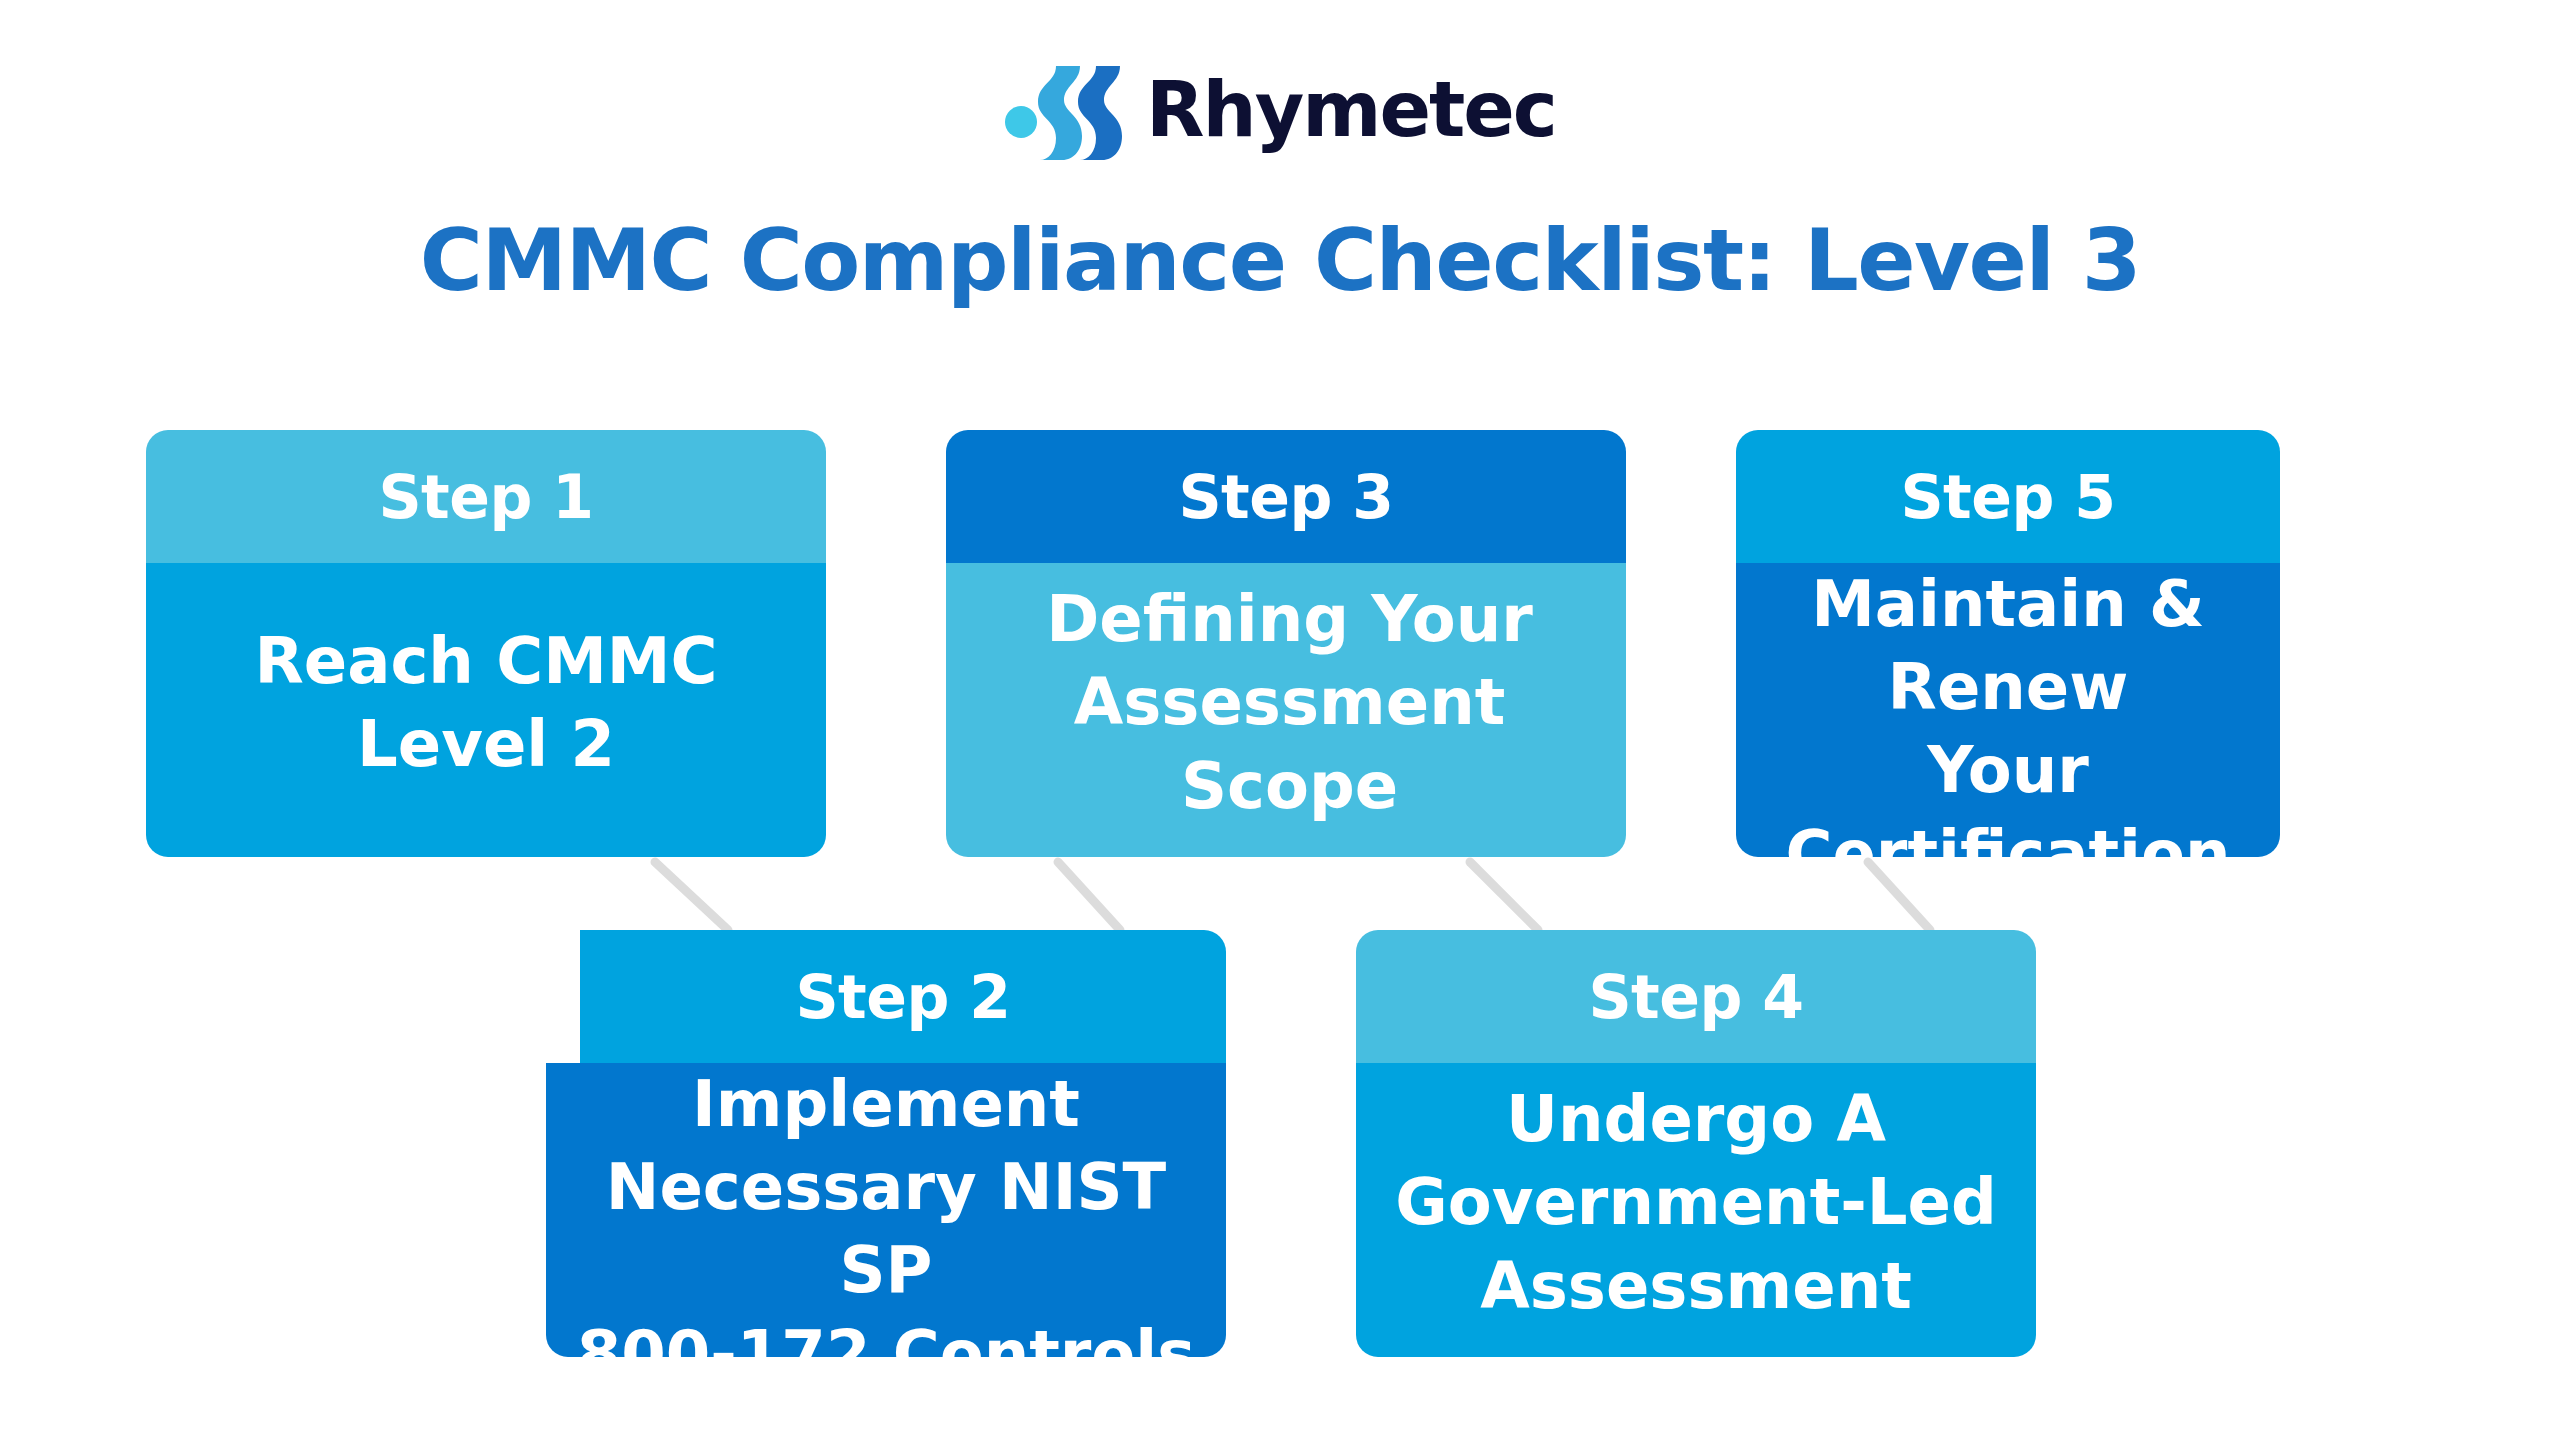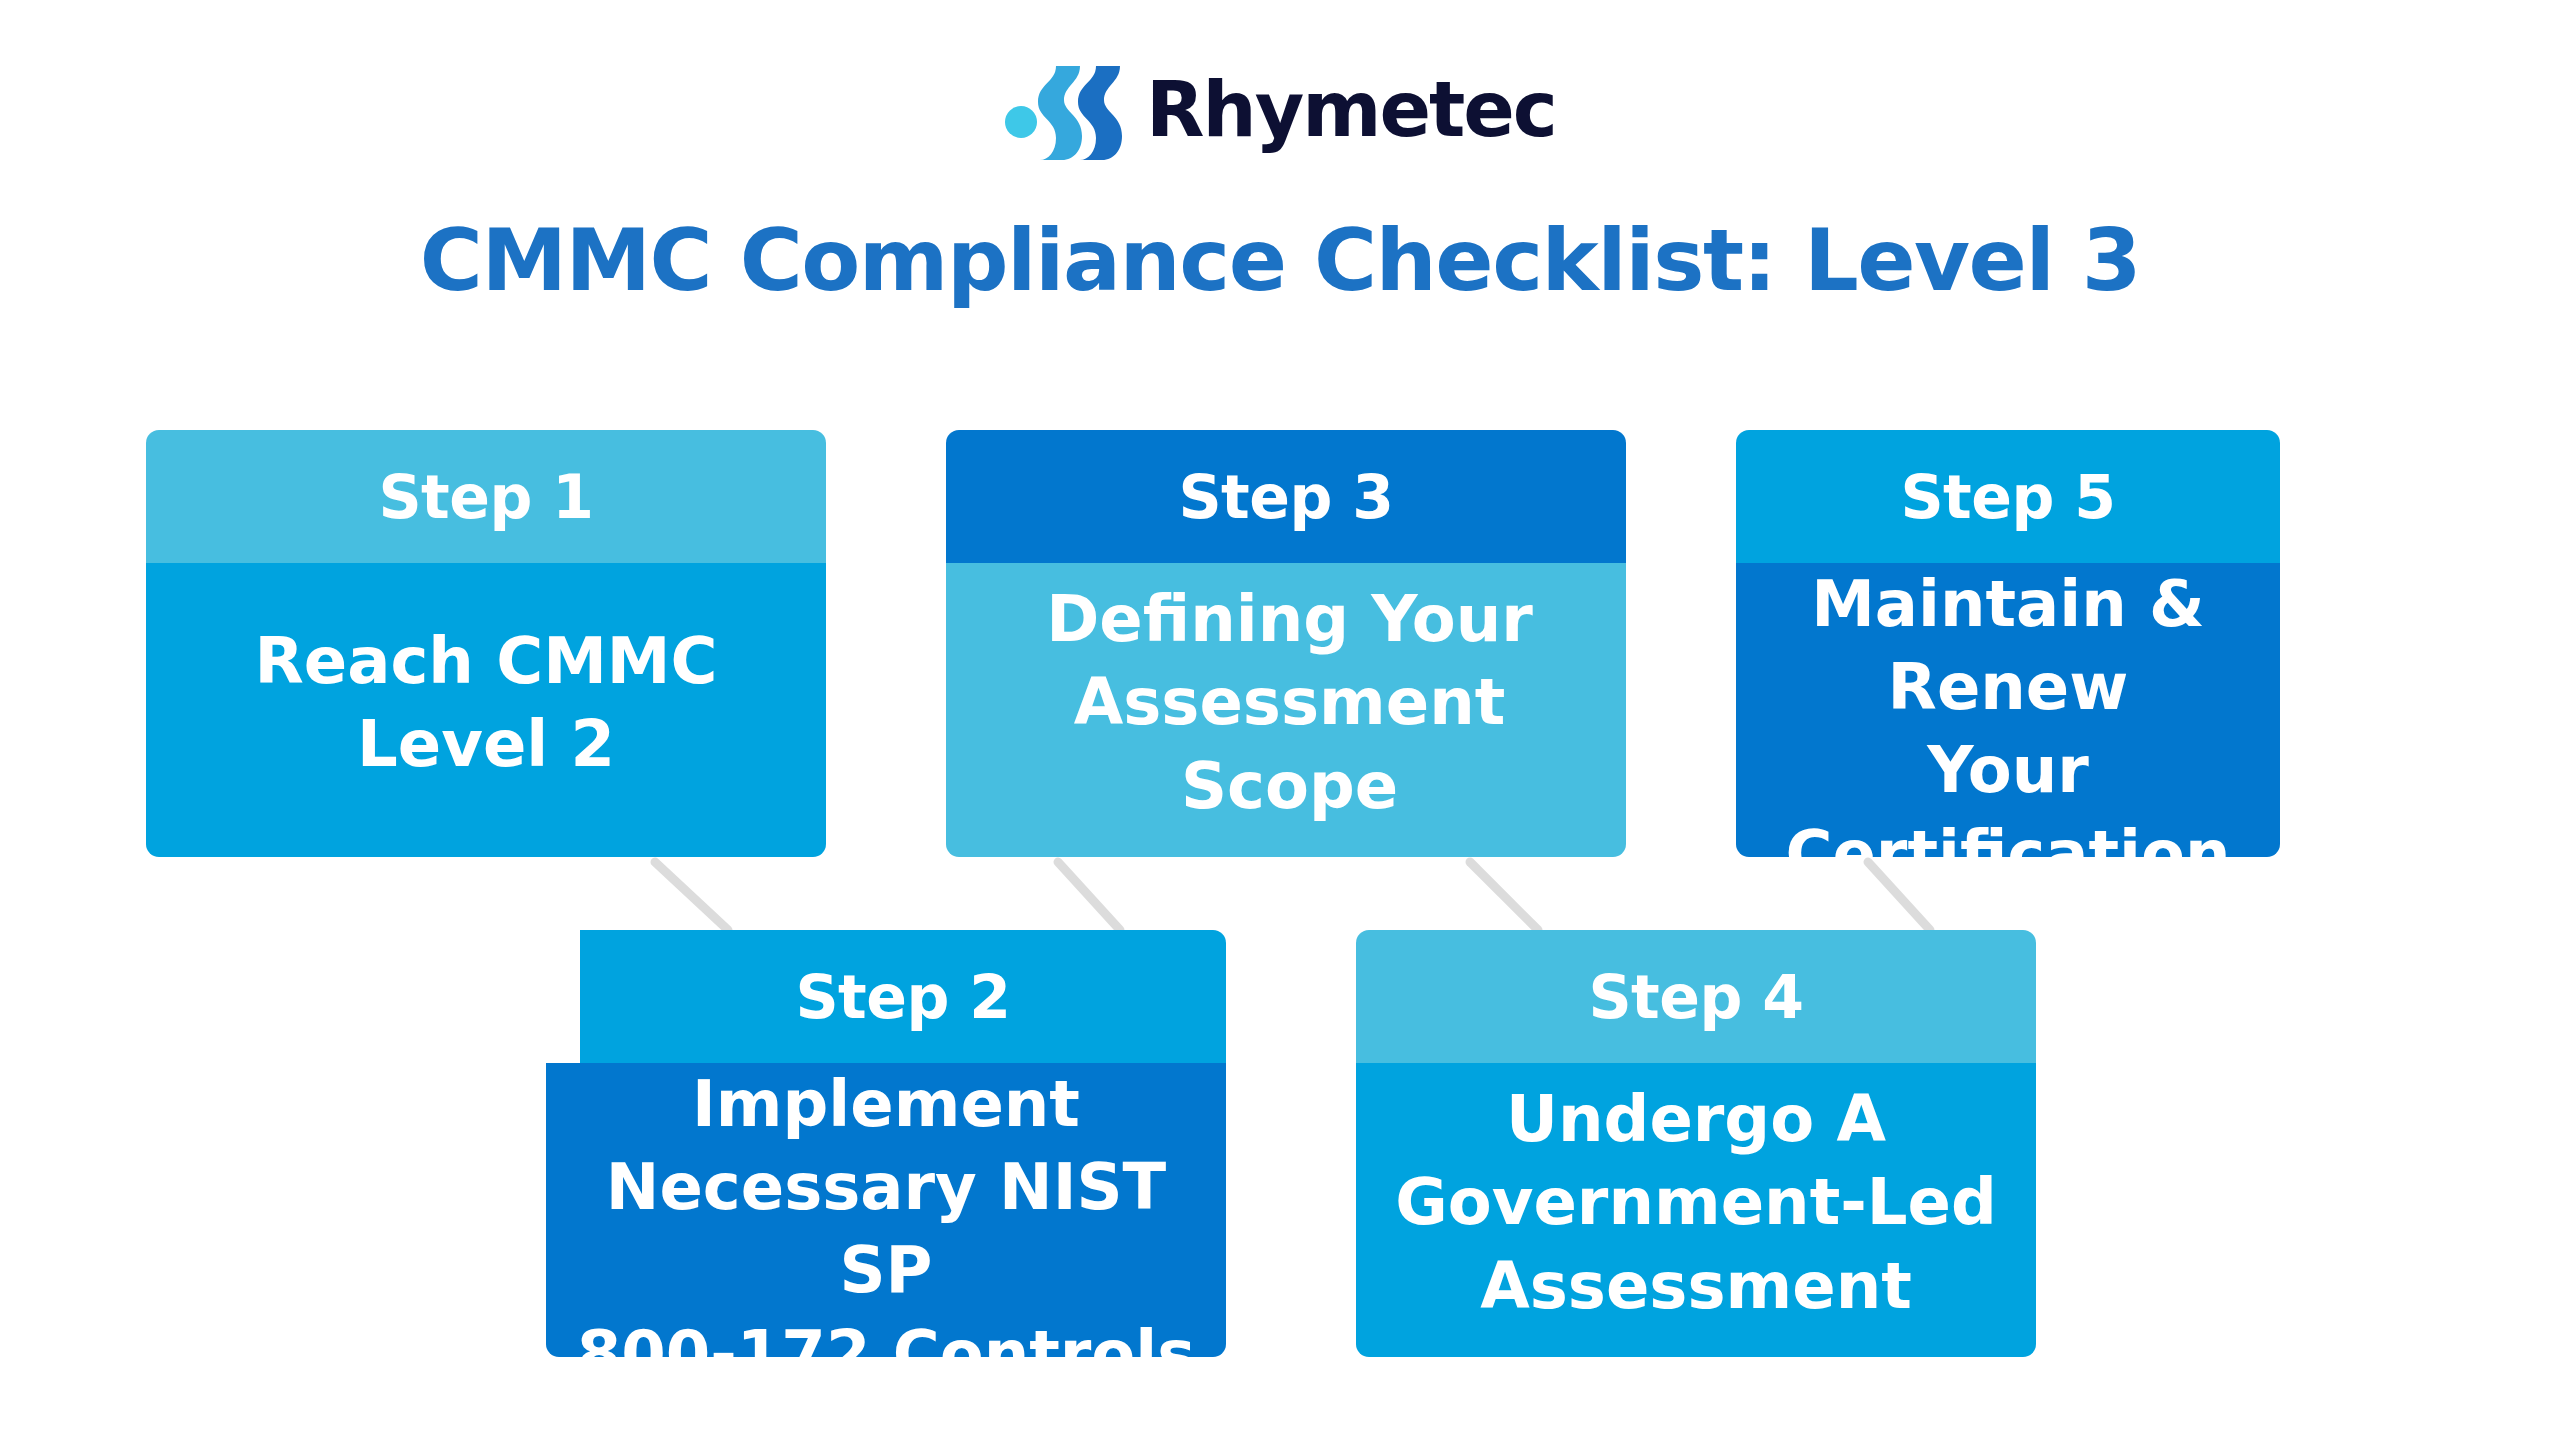--- a/index.html
+++ b/index.html
@@ -71,21 +71,21 @@
     left: 0;
     top: 0;
     width: 2560px;
     height: 1440px;
     pointer-events: none;
   }
 
   
   .card {
     position: absolute;
-    border-radius: 13px;
+    border-radius: 22px;
     overflow: hidden;
     display: flex;
     flex-direction: column;
     box-sizing: border-box;
   }
   .card-header {
     flex: 0 0 auto;
     display: flex;
     align-items: center;
     justify-content: center;

